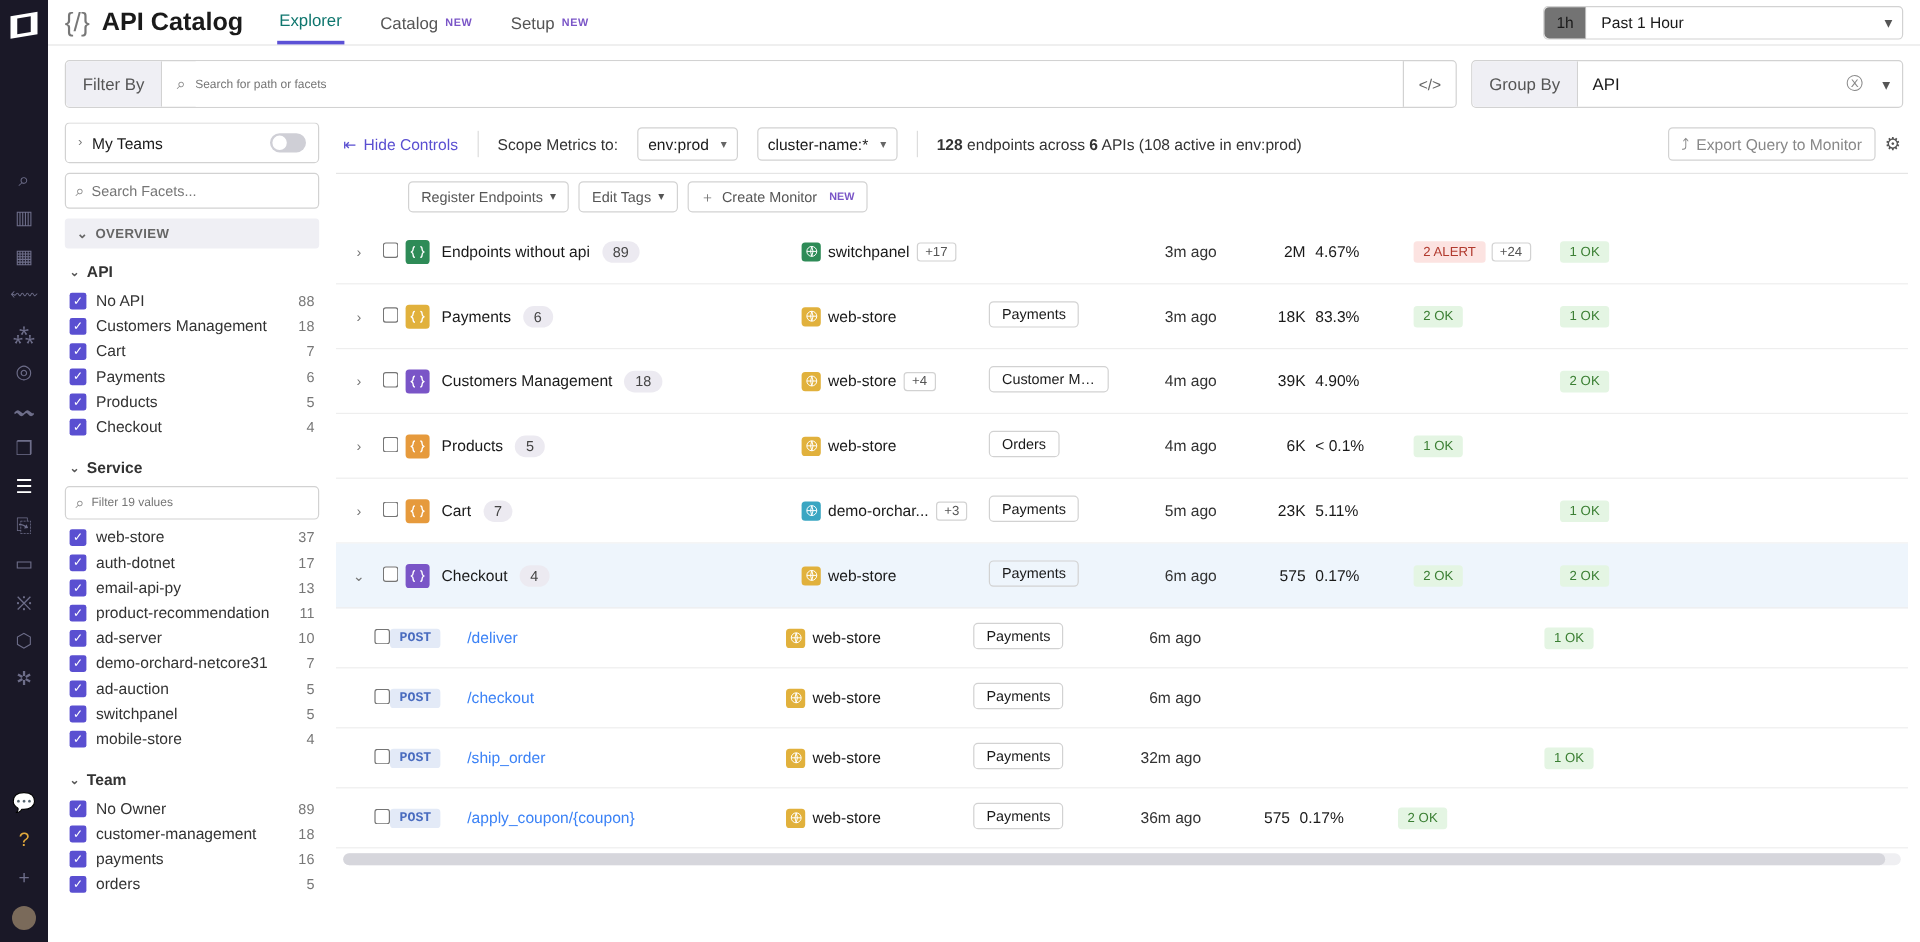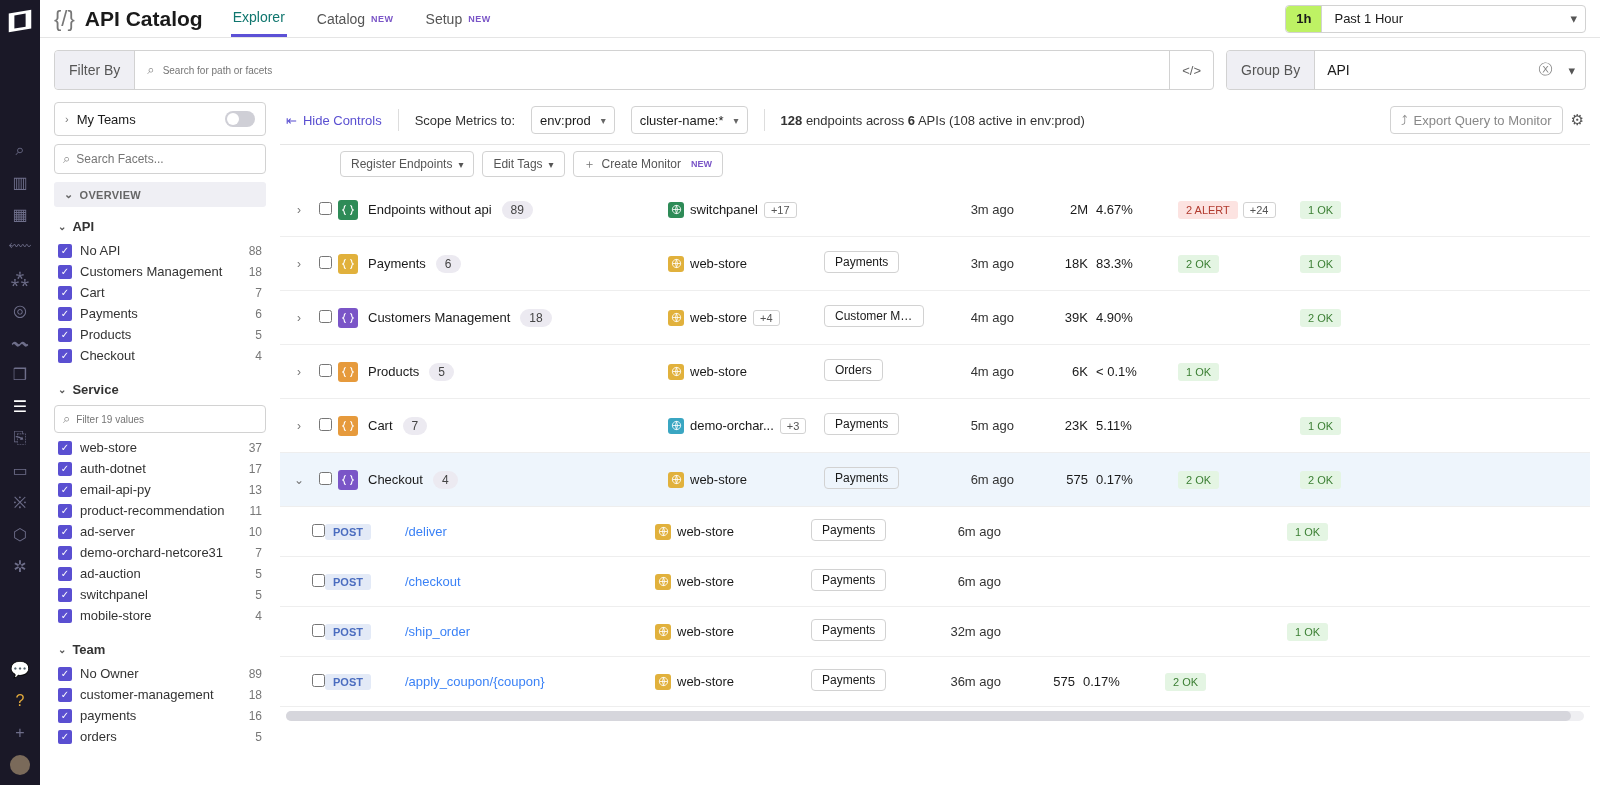--- a/index.html
+++ b/index.html
@@ -15,21 +15,21 @@
 .header { display:flex; align-items:center; height:38px; padding:0 14px 0 14px; border-bottom:1px solid #e5e5e5;}
 .header .title-group { display:flex; align-items:center; gap:10px; }
 .header .braces { font-size:22px; color:#777; }
 .header .title { font-size:21px; font-weight:600; }
 .header .tabs { display:flex; margin-left:28px; gap:28px; height:100%; align-items:flex-end;}
 .header .tab { height:100%; display:flex; align-items:center; padding:0 2px; color:#555; cursor:pointer; font-size:14px; }
 .header .tab.active { color:#0f766e; font-weight:500; border-bottom:3px solid #5c51d6;}
 .header .tab .new { font-size:9px; font-weight:700; color:#7a55c7; margin-left:6px; letter-spacing:.5px;}
 .header .spacer { flex:1; }
 .time-picker { display:flex; align-items:center; border:1px solid #d2d2d2; border-radius:4px; height:28px;}
-.time-picker .tp-short { background:#bef264; padding:0 10px; height:100%; display:flex; align-items:center; font-weight:700; border-right:1px solid #d2d2d2; border-radius:4px 0 0 4px;}
+.time-picker .tp-short { background:#737373; padding:0 10px; height:100%; display:flex; align-items:center; font-weight:400; border-right:1px solid #d2d2d2; border-radius:4px 0 0 4px;}
 .time-picker .tp-long { padding:0 12px; min-width:240px;}
 .time-picker .tp-caret { padding:0 8px; color:#555;}
 .toolbar { display:flex; align-items:center; padding:12px 14px; gap:12px;}
 .pillbox { display:flex; border:1px solid #d2d2d2; border-radius:4px; height:40px; flex:1; align-items:center;}
 .pillbox .pill-label { background:#efeff4; padding:0 14px; height:100%; display:flex; align-items:center; color:#555; border-right:1px solid #d2d2d2; border-radius:4px 0 0 4px; font-size:14px;}
 .pillbox .search-icn { padding:0 8px 0 12px; color:#888;}
 .pillbox input { border:none; outline:none; flex:1; font-size:10px; height:100%;}
 .pillbox .code-icn { padding:0 12px; font-size:13px; color:#666; border-left:1px solid #d2d2d2; height:100%; display:flex; align-items:center;}
 .groupbox { display:flex; border:1px solid #d2d2d2; border-radius:4px; height:40px; align-items:center; min-width:360px;}
 .groupbox .gb-label { background:#efeff4; padding:0 14px; height:100%; display:flex; align-items:center; color:#555; border-right:1px solid #d2d2d2; border-radius:4px 0 0 4px; font-size:14px;}
@@ -94,21 +94,21 @@
 .team-pill { border:1px solid #d2d2d2; border-radius:4px; padding:3px 10px; font-size:12px; display:inline-block; max-width:100px; overflow:hidden; white-space:nowrap; text-overflow:ellipsis;}
 .date-cell { width:78px; text-align:right; padding-right:8px; color:#333;}
 .req-cell { width:74px; text-align:right; padding-right:8px;}
 .err-cell { width:82px;}
 .test-cell { width:122px; display:flex; gap:5px; align-items:center;}
 .mon-cell { width:170px;}
 .sec-cell { width:120px;}
 .ok-badge { background:#e4f5e3; color:#3b7f33; border-radius:3px; padding:3px 8px; font-size:11px; font-weight:500; display:inline-block;}
 .alert-badge { background:#fce3e1; color:#b13a2e; border-radius:3px; padding:3px 8px; font-size:11px; font-weight:500;}
 .subrow { display:flex; align-items:center; height:50px; border-bottom:1px solid #eee; padding-left:6px;}
-.method-pill { background:#e3eaf7; color:#4a6cbf; border-radius:3px; padding:2px 8px; font-size:11px; font-weight:600; margin-right:24px;}
+.method-pill { background:#e3eaf7; color:#4a6cbf; border-radius:3px; padding:2px 8px; font-size:11px; font-weight:600; margin-right:12px;font-family:Liberation Mono, monospace;}
 .subrow .path { color:#3b82f6;}
 .scrollbar-track { height:10px; background:#efeff2; border-radius:5px; margin:4px 6px 0;}
 .scrollbar-thumb { height:100%; width:99%; background:#d6d6dc; border-radius:5px;}
 .avatar { width:20px; height:20px; border-radius:50%; background:#7a6a5a;}
 </style>
 </head>
 <body>
 
 <div class="leftbar">
   <div class="logo">

